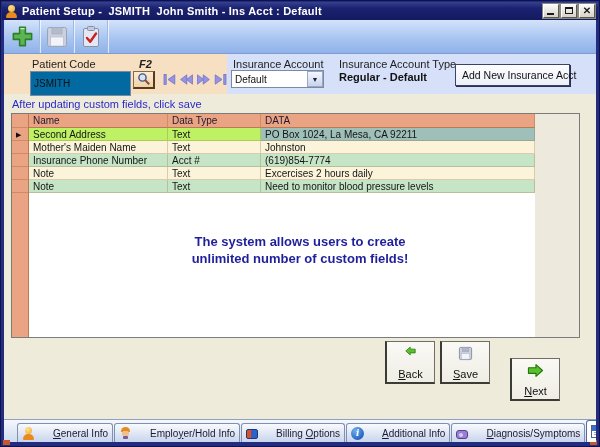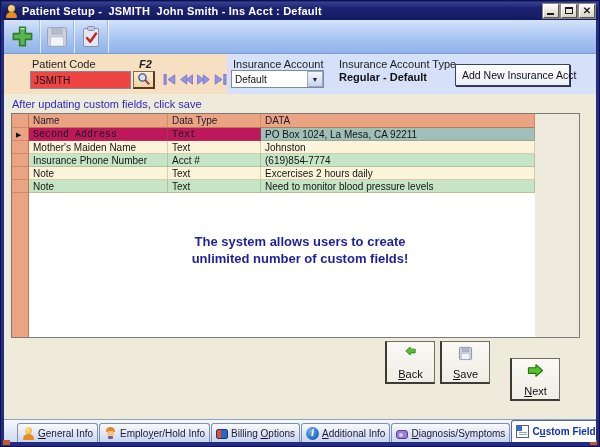--- a/index.html
+++ b/index.html
@@ -43,22 +43,22 @@
     display:flex;align-items:center;justify-content:center;}
   .tsep{width:1px;height:33px;background:#9FB8E4;box-shadow:1px 0 0 rgba(255,255,255,.7);margin:0 2px;flex:none;}
 
   
   .panel{position:absolute;top:34px;left:0;right:0;height:40px;}
   .panel-left{position:absolute;left:0;top:0;width:223px;height:40px;background:#F7DFC2;}
   .panel-right{position:absolute;left:223px;top:0;right:0;height:40px;background:#D6E0F8;}
   .lbl{position:absolute;font-size:11px;color:#1E1E1E;white-space:nowrap;}
   .pc-lbl{left:28px;top:4px;}
   .f2{left:135px;top:4px;font-style:italic;font-weight:bold;color:#222;}
-  .pc-input{position:absolute;left:26px;top:17px;width:101px;height:18px;border:1px solid #7A8AA0;
-    background:#ef4444;font-size:10px;padding:0 3px;color:#111;}
+  .pc-input{position:absolute;left:26px;top:17px;width:101px;height:25px;border:1px solid #7A8AA0;
+    background:#0369a1;font-size:10px;padding:0 3px;color:#111;}
   .search-btn{position:absolute;left:129px;top:17px;width:22px;height:18px;padding:0;
     background:linear-gradient(#FBEBD6,#EFD2A8);border:1px solid #8A6A42;
     border-right:2px solid #5A3A1A;border-bottom:2px solid #5A3A1A;cursor:default;}
   .recnav{position:absolute;left:158px;top:19px;display:flex;gap:3px;}
   .rnav{background:transparent;border:none;padding:0;width:14px;height:12px;cursor:default;}
 
   .ia-lbl{left:6px;top:4px;}
   .select{position:absolute;left:4px;top:16px;width:93px;height:18px;background:#FFF;
     border:1px solid #7A8AA0;display:flex;align-items:center;}
   .sel-text{flex:1;font-size:10px;color:#111;padding-left:3px;white-space:nowrap;overflow:hidden;}
@@ -84,42 +84,42 @@
   .grid-main{width:506px;flex:none;background:#FFF;display:flex;flex-direction:column;}
   .grid-header{display:flex;height:14px;flex:none;}
   .gcell{white-space:nowrap;overflow:hidden;padding-left:4px;font-size:10px;line-height:13px;
     border-right:1px solid rgba(150,110,60,.30);border-bottom:1px solid rgba(150,110,60,.30);color:#151515;}
   .gcell.h{background:#EBA483;line-height:13px;color:#201830;
     border-right:1px solid #C98F66;border-bottom:1px solid #B97B52;}
   .c0{width:139px;flex:none;} .c1{width:93px;flex:none;} .c2{width:274px;flex:none;}
   .grow{display:flex;height:13px;flex:none;}
   .grow.even .gcell{background:#C5E5C6;}
   .grow.odd  .gcell{background:#FBF4DB;}
-  .grow.sel .c0,.grow.sel .c1{background:#be185d;font-family:Liberation Mono, monospace;}
+  .grow.sel .c0,.grow.sel .c1{background:#bef264;}
   .grow.sel .c2{background:#9EC0B9;}
   .grid-fill{flex:1;background:#EDE9DC;}
 
   
   .info-msg{position:absolute;left:0;width:100%;top:213px;text-align:center;
     font-family:"DejaVu Sans",sans-serif;font-size:13px;font-weight:bold;
     color:#1F1F9C;line-height:17px;pointer-events:none;z-index:3;}
 
   
   .navbtn{position:absolute;top:321px;width:50px;height:43px;padding:4px 0 2px;
     background:linear-gradient(#FAF9F5,#EFEDE4);cursor:default;
     border:1px solid #6E6E66;border-left:2px solid #3C3C36;border-bottom:2px solid #3C3C36;
     display:flex;flex-direction:column;align-items:center;justify-content:space-between;}
   .navbtn .nlabel{font-size:11px;color:#111;line-height:12px;}
   .btn-back{left:381px;gap:12px;} .btn-save{left:436px;} .btn-next{left:506px;margin-top:17px;}
 
   
   .tabbar{position:absolute;left:0;right:0;bottom:0;height:23px;
     background:linear-gradient(#F5F8FD,#CEDAF0);border-top:1px solid #90A0C0;
     display:flex;align-items:flex-end;padding-left:13px;overflow:hidden;}
-  .tab{height:19px;display:flex;align-items:center;gap:3px;padding:0 4px;
+  .tab{height:19px;display:flex;align-items:center;gap:18px;padding:0 4px;
     background:linear-gradient(#F8FAFE,#C9D5EC);border:1px solid #8090B0;border-bottom:none;
     border-radius:3px 3px 0 0;margin-right:1px;font-size:10px;color:#1A1A33;
     white-space:nowrap;cursor:default;flex:none;}
   .tab.active{height:22px;background:#FFF;font-weight:bold;color:#0E2FB0;
     border-color:#5868A0;position:relative;z-index:2;box-shadow:1px 0 1px rgba(0,0,0,.25);}
 
   
   .ticon{width:13px;height:13px;position:relative;display:inline-block;flex:none;}
   .person-icon::before{content:"";position:absolute;left:3px;top:0;width:7px;height:7px;border-radius:50%;
     background:radial-gradient(circle at 35% 30%,#FFE28A,#F0A828);}

